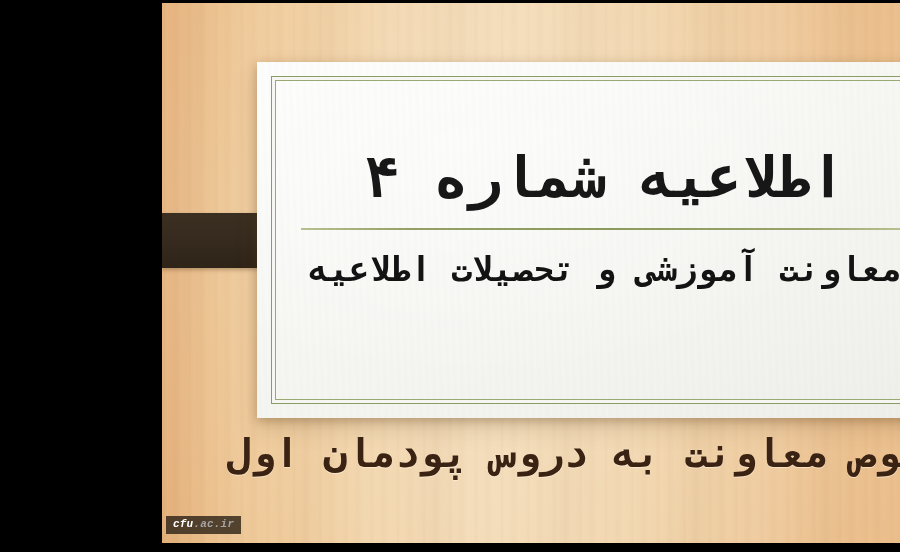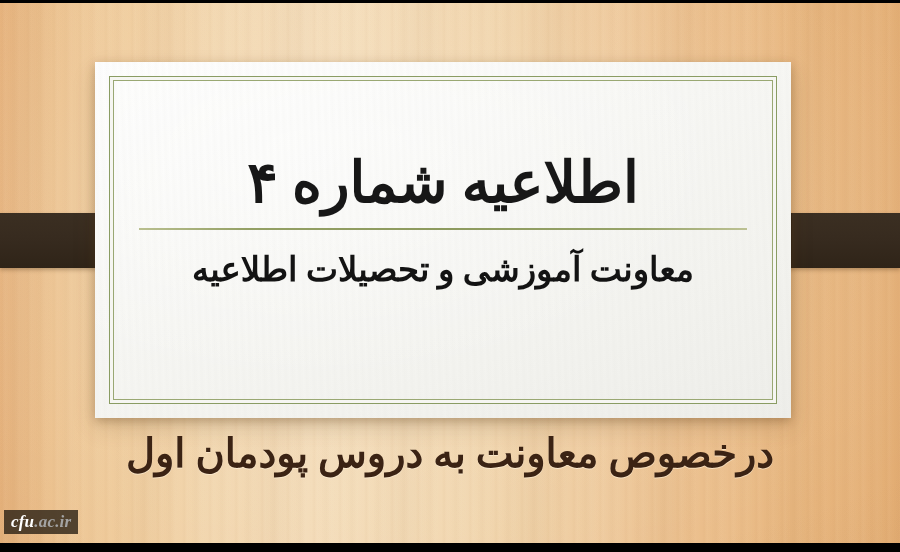--- a/index.html
+++ b/index.html
@@ -4,25 +4,25 @@
 <title>اطلاعیه</title>
 <style>
   html, body {
     margin: 0;
     padding: 0;
     background: #000;
   }
 
   .stage {
     position: relative;
-    width: 900px;
+    width: 738px;
     height: 552px;
     overflow: hidden;
     background: #000;
-    font-family: Liberation Serif, serif;
+    font-family: Liberation Mono, monospace;
   }
 
   
   .wood {
     position: absolute;
     left: 0;
     top: 3px;
     width: 900px;
     height: 540px;
     background:
@@ -200,21 +200,21 @@
     text-shadow: 0 1px 0 rgba(255,244,224,0.55);
   }
 
   
   .watermark {
     position: absolute;
     left: 4px;
     bottom: 18px;
     background: rgba(42, 32, 20, 0.80);
     padding: 3px 7px 4px 7px;
-    font-size: 17px;
+    font-size: 11px;
     font-weight: 700;
     font-style: italic;
     letter-spacing: 0.2px;
     direction: ltr;
     line-height: 1;
     display: flex;
     align-items: baseline;
   }
   .wm-a { color: #ffffff; }
   .wm-b { color: #a3a3a3; }

